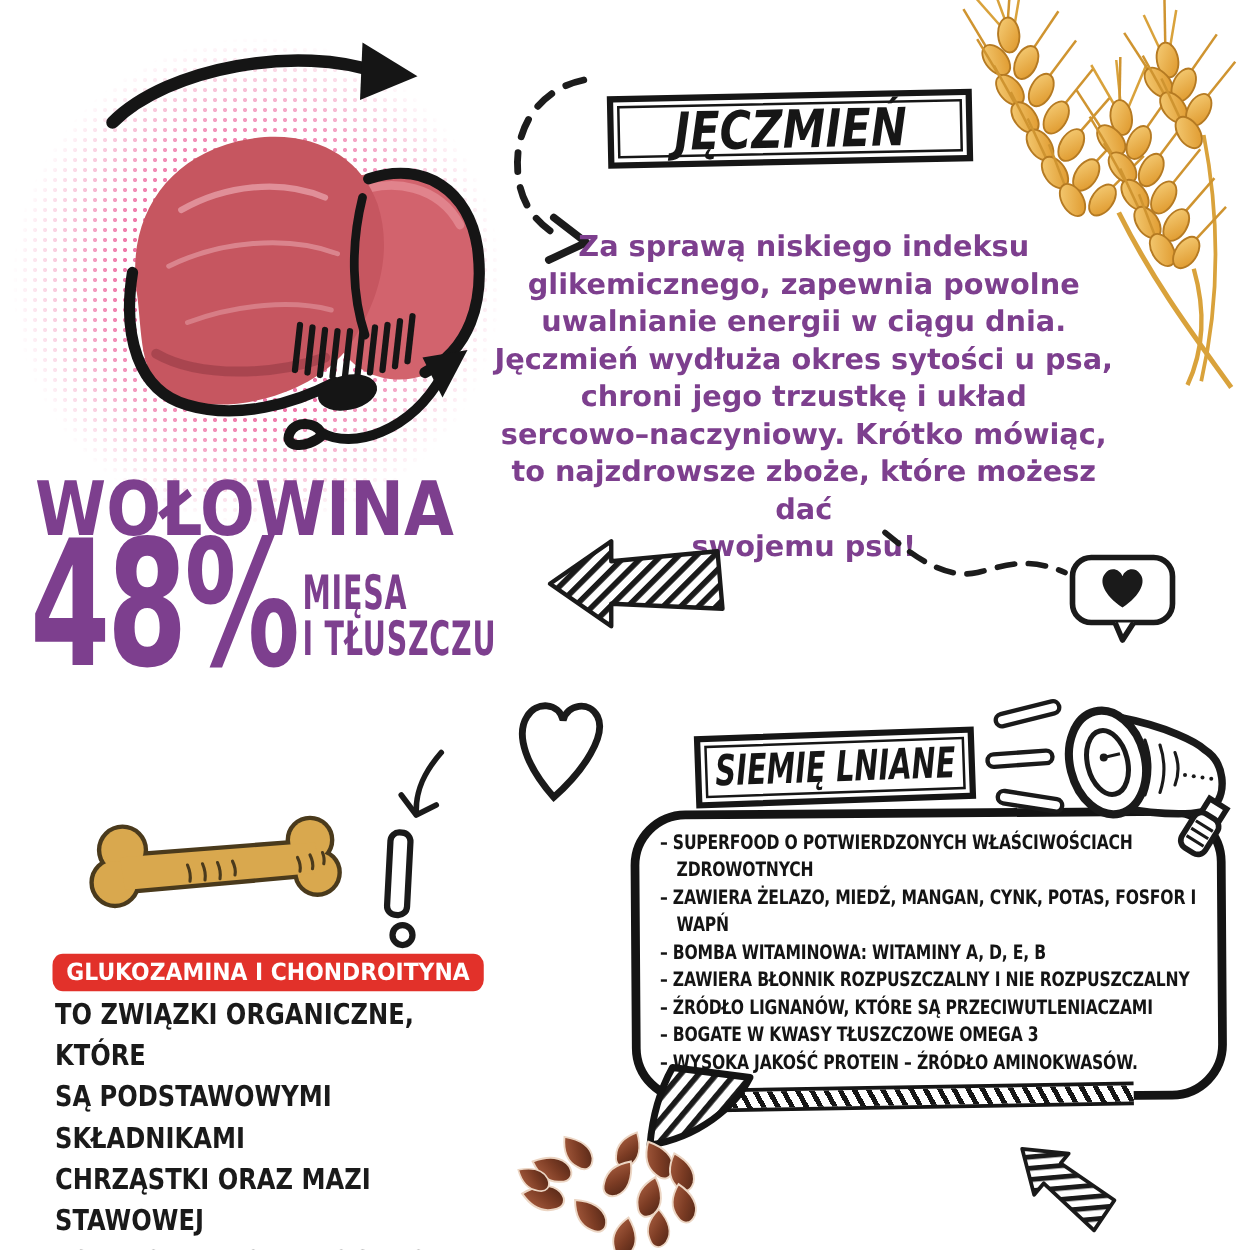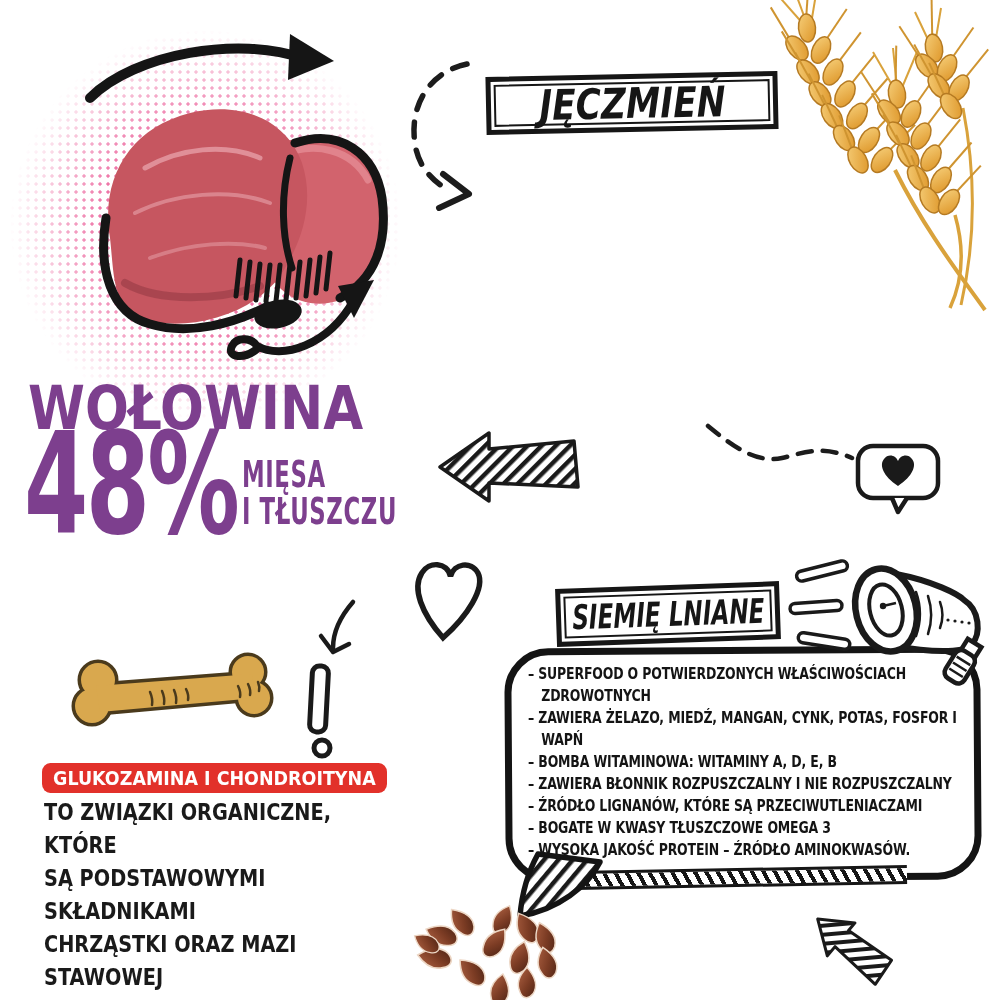--- a/index.html
+++ b/index.html
@@ -176,20 +176,28 @@
     <use href="#grain" transform="translate(204,202) rotate(34)"></use>
 
     <use href="#grain" transform="translate(189,48) rotate(-10)"></use>
     <use href="#grain" transform="translate(182,66) rotate(-42)"></use>
     <use href="#grain" transform="translate(202,68) rotate(26)"></use>
     <use href="#grain" transform="translate(194,86) rotate(-38)"></use>
     <use href="#grain" transform="translate(214,88) rotate(30)"></use>
     <use href="#grain" transform="translate(206,106) rotate(-34)"></use>
   </svg>
 
+  <div class="abs barley-desc">Za sprawą niskiego indeksu
+glikemicznego, zapewnia powolne
+uwalnianie energii w ciągu dnia.
+Jęczmień wydłuża okres sytości u psa,
+chroni jego trzustkę i układ
+sercowo–naczyniowy. Krótko mówiąc,
+to najzdrowsze zboże, które możesz dać
+swojemu psu!</div>
 
   <svg class="abs" style="left:432px;top:425px" width="152" height="84" viewBox="0 0 152 84">
     <defs>
       <pattern id="st1" width="10" height="10" patternUnits="userSpaceOnUse" patternTransform="rotate(45)">
         <rect width="10" height="10" fill="#fff"></rect>
           <rect width="4.5" height="10" fill="#1a1a1a"></rect>
       </pattern>
     </defs>
     <polygon points="8,42 57,8 57,24 142,16 146,62 57,58 57,76" fill="url(#st1)" stroke="#1a1a1a" stroke-width="3.5" stroke-linejoin="round"></polygon>
   </svg>

